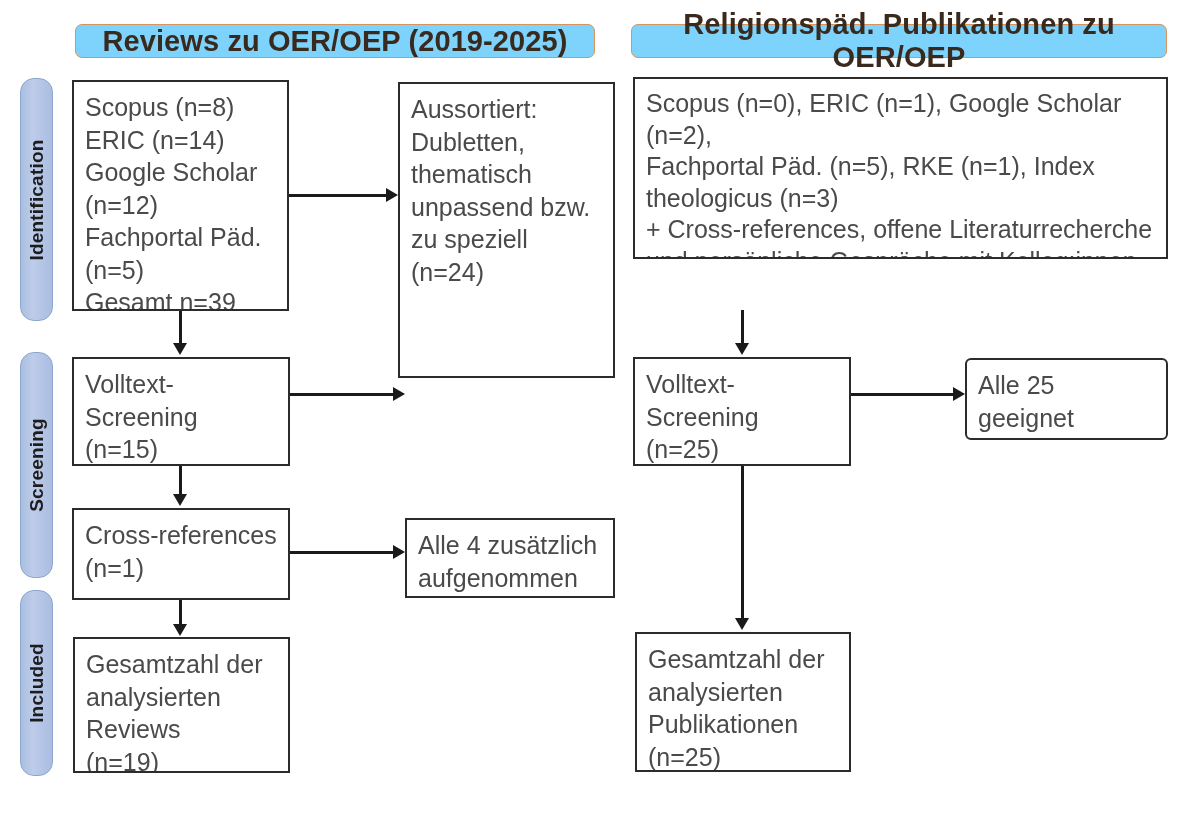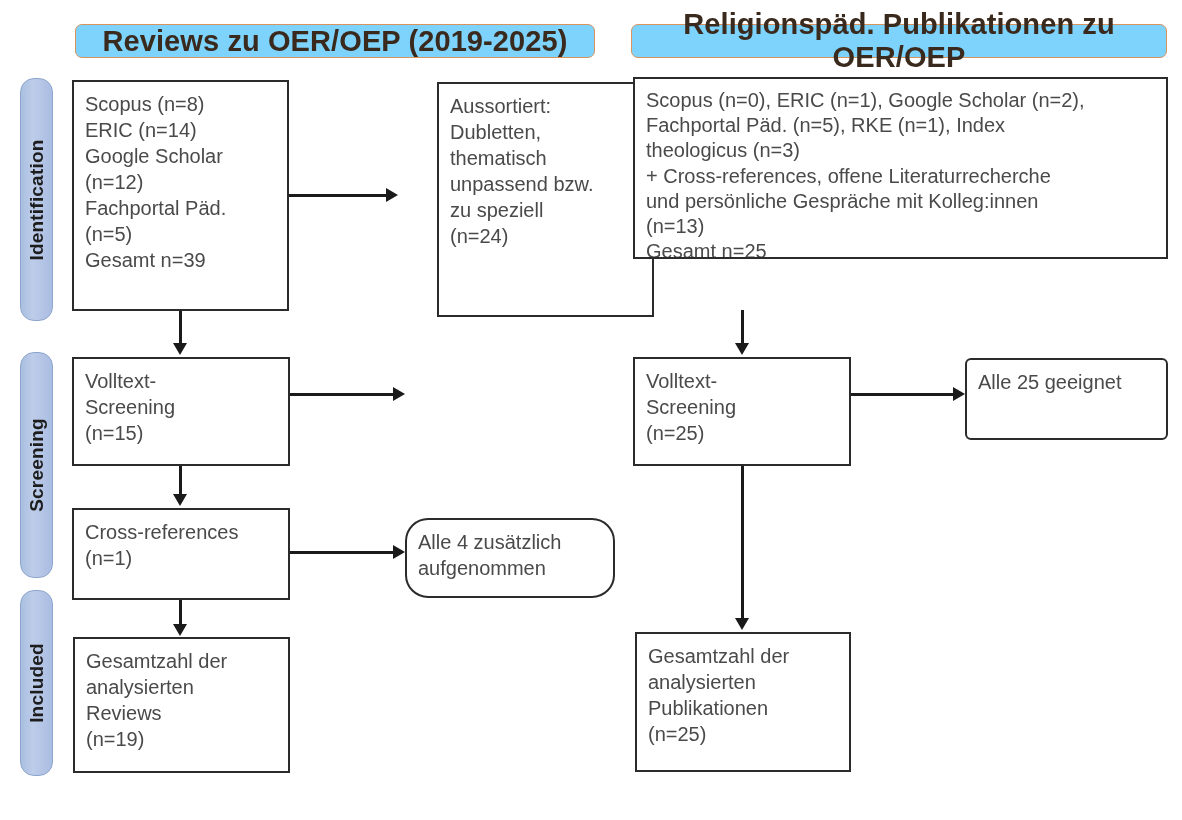--- a/index.html
+++ b/index.html
@@ -54,21 +54,21 @@
   }
 
   
   .box {
     position: absolute;
     background: #ffffff;
     border: 2.5px solid #2b2b2b;
     box-sizing: border-box;
     padding: 9px 11px 14px 11px;
     color: #4a4a4a;
-    font-size: 20px;
+    font-size: 25px;
     line-height: 1.30;
     white-space: pre-line;
     overflow: hidden;
   }
   .box.tight { line-height: 1.26; }
 
   
   .conn {
     position: absolute;
     background: #1a1a1a;
@@ -114,36 +114,36 @@
   </div>
 
   <div class="box" style="left:72px; top:80px; width:217px; height:231px;">Scopus (n=8)
 ERIC (n=14)
 Google Scholar
 (n=12)
 Fachportal Päd.
 (n=5)
 Gesamt n=39</div>
 
-  <div class="box" style="left:398px; top:82px; width:217px; height:235px;margin-left:39px;">Aussortiert:
+  <div class="box" style="left:398px; top:82px; width:217px; height:296px;">Aussortiert:
 Dubletten,
 thematisch
 unpassend bzw.
 zu speziell
 (n=24)</div>
 
   <div class="box" style="left:72px; top:357px; width:218px; height:109px;">Volltext-
 Screening
 (n=15)</div>
 
 
   <div class="box" style="left:72px; top:508px; width:218px; height:92px;">Cross-references
 (n=1)</div>
 
-  <div class="box" style="left:405px; top:518px; width:210px; height:80px;border-radius:23px;">Alle 4 zusätzlich
+  <div class="box" style="left:405px; top:518px; width:210px; height:80px;">Alle 4 zusätzlich
 aufgenommen</div>
 
   <div class="box" style="left:73px; top:637px; width:217px; height:136px;">Gesamtzahl der
 analysierten
 Reviews
 (n=19)</div>
 
   <div class="box tight" style="left:633px; top:77px; width:535px; height:182px;">Scopus (n=0), ERIC (n=1), Google Scholar (n=2),
 Fachportal Päd. (n=5), RKE (n=1), Index
 theologicus (n=3)

